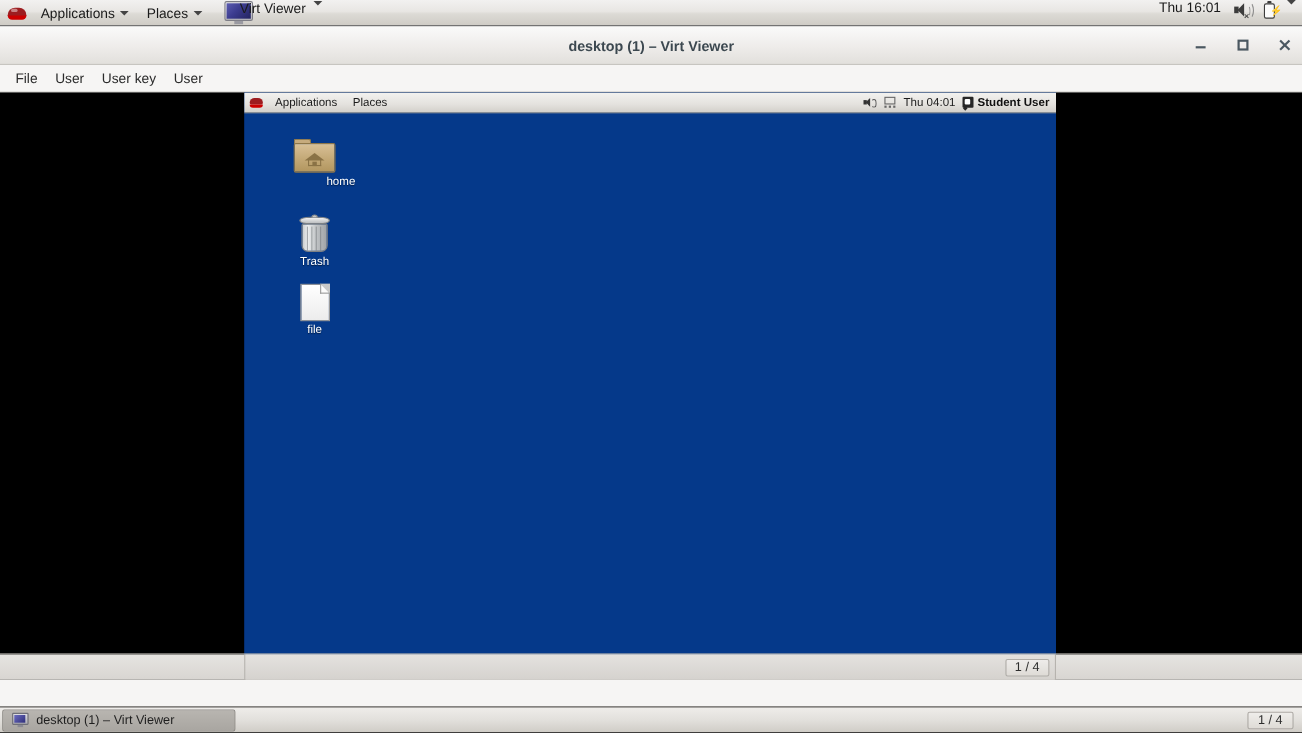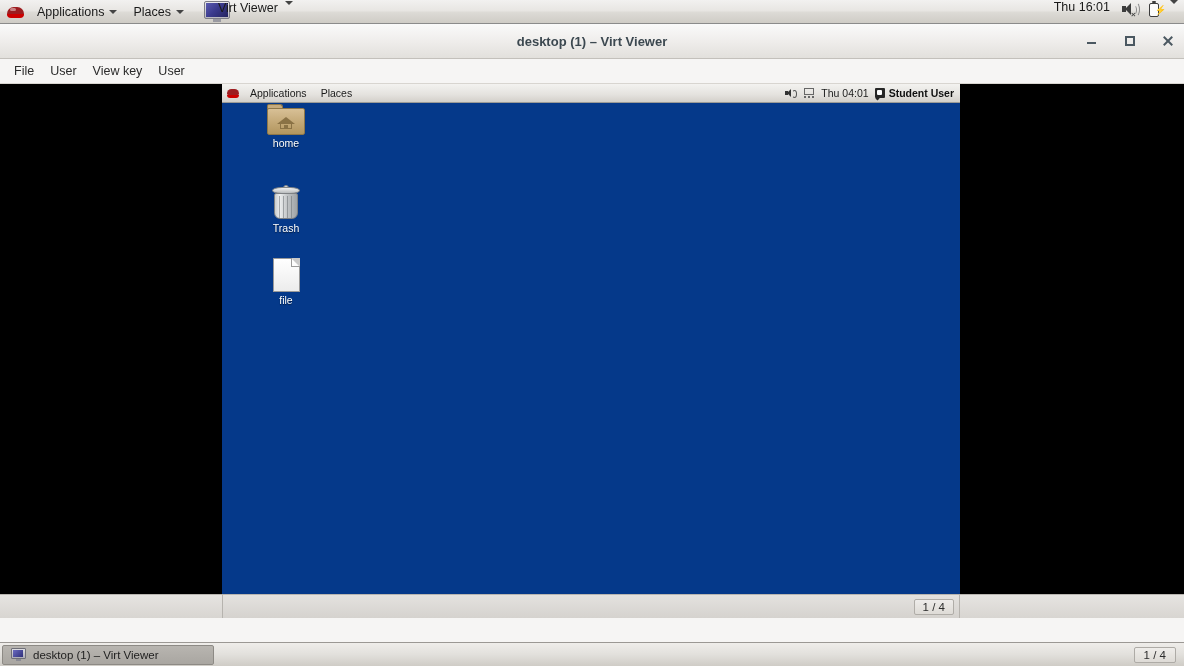--- a/index.html
+++ b/index.html
@@ -369,22 +369,22 @@
     text-align: center;
     cursor: default;
   }
   .dicon .lbl {
     display: block;
     margin-top: 2px;
     font-size: 10.5px;
     color: #ffffff;
     text-shadow: 0 1px 1px rgba(0,0,0,0.55);
   }
-  .icon-home { left: 27px; top: 20px; }
-  .icon-trash { left: 27px; top: 102px; }
+  .icon-home { left: 27px; top: 42px; text-align: right; }
+  .icon-trash { left: 27px; top: 112px; }
   .icon-file { left: 27px; top: 174px; }
 
   .folder {
     width: 38px; height: 31px;
     margin: 0 auto;
     position: relative;
   }
   .folder .tab {
     position: absolute;
     left: 0; top: 0;
@@ -662,21 +662,21 @@
         <div class="ctrl">
             <span class="cl a"></span>
             <span class="cl b"></span>
           </div>
       </div>
     </div>
 
     <div class="vv-menubar">
       <div class="vv-menuitem">File</div>
       <div class="vv-menuitem">User</div>
-      <div class="vv-menuitem">View key</div>
+      <div class="vv-menuitem">User key</div>
       <div class="vv-menuitem">User</div>
     </div>
 
     <div class="vv-body">
 
       <div class="vm">
 
         <div class="vm-panel">
           <div class="vm-rh">
             <div class="hat"></div>

